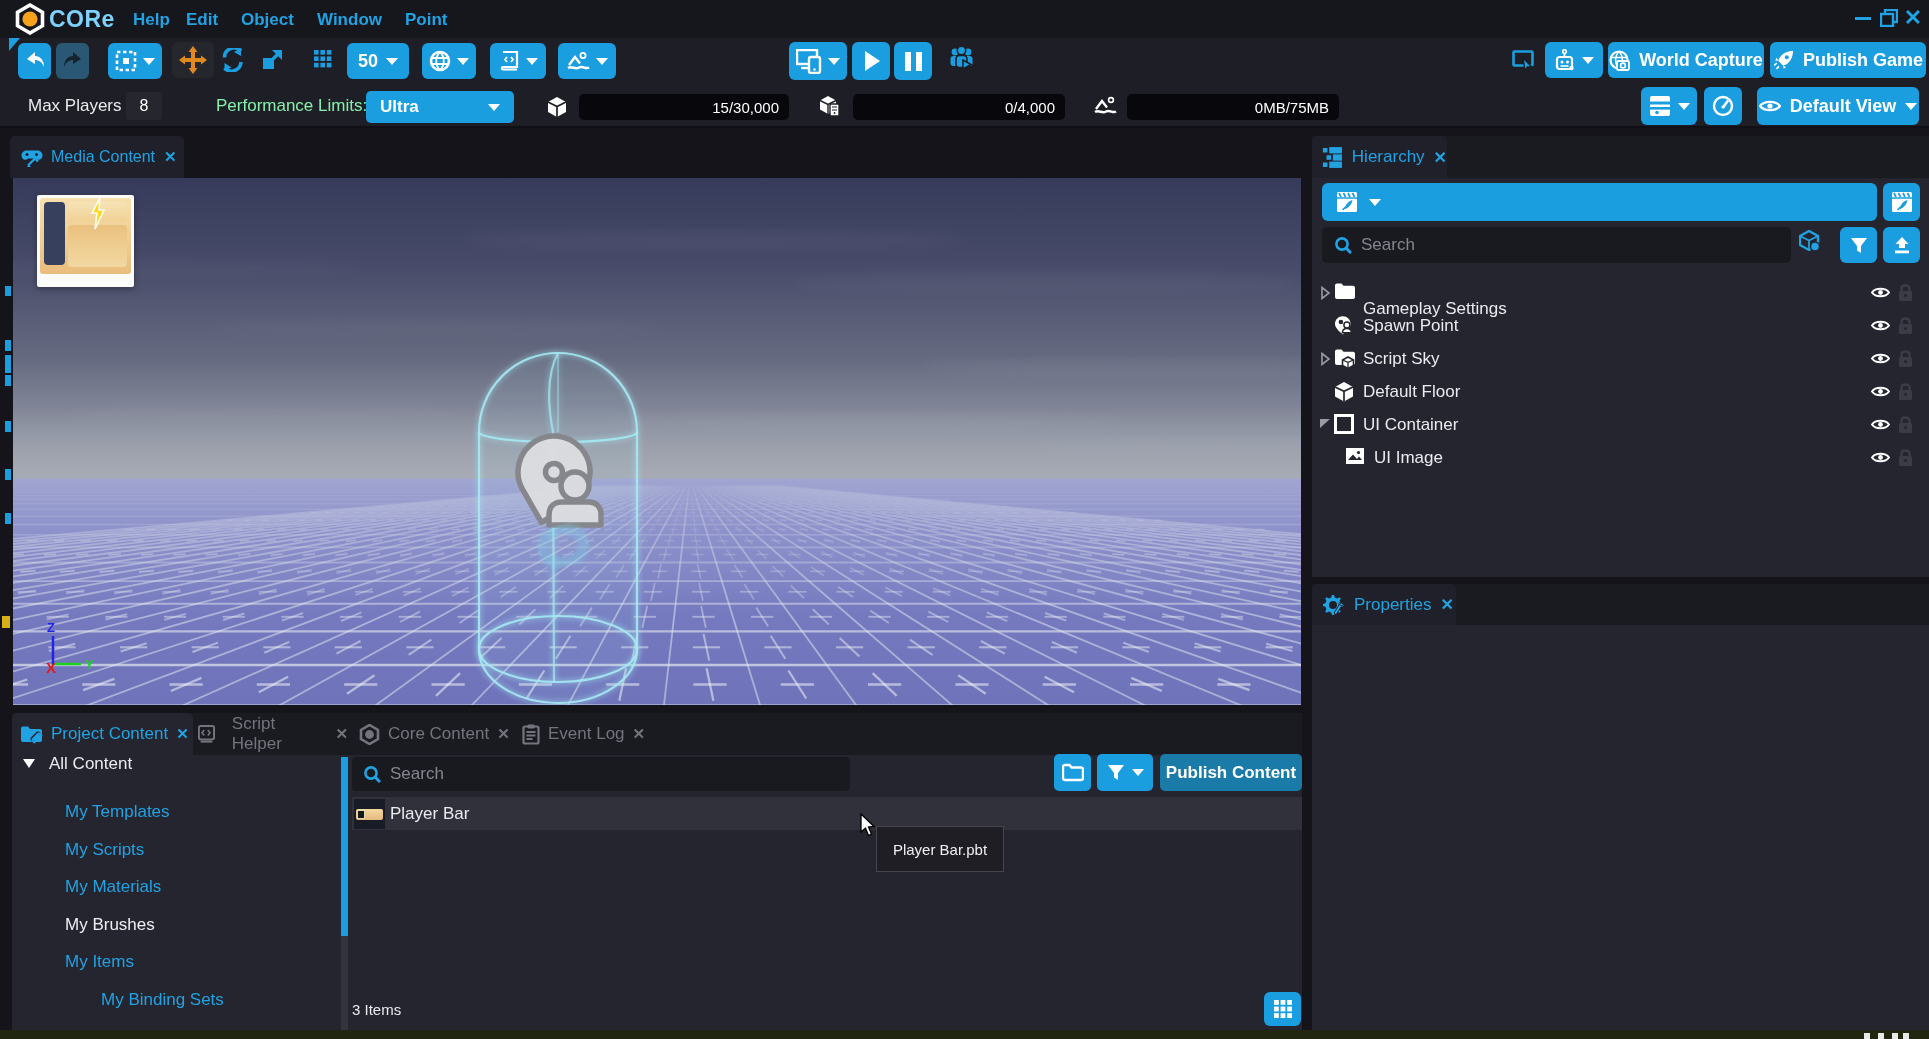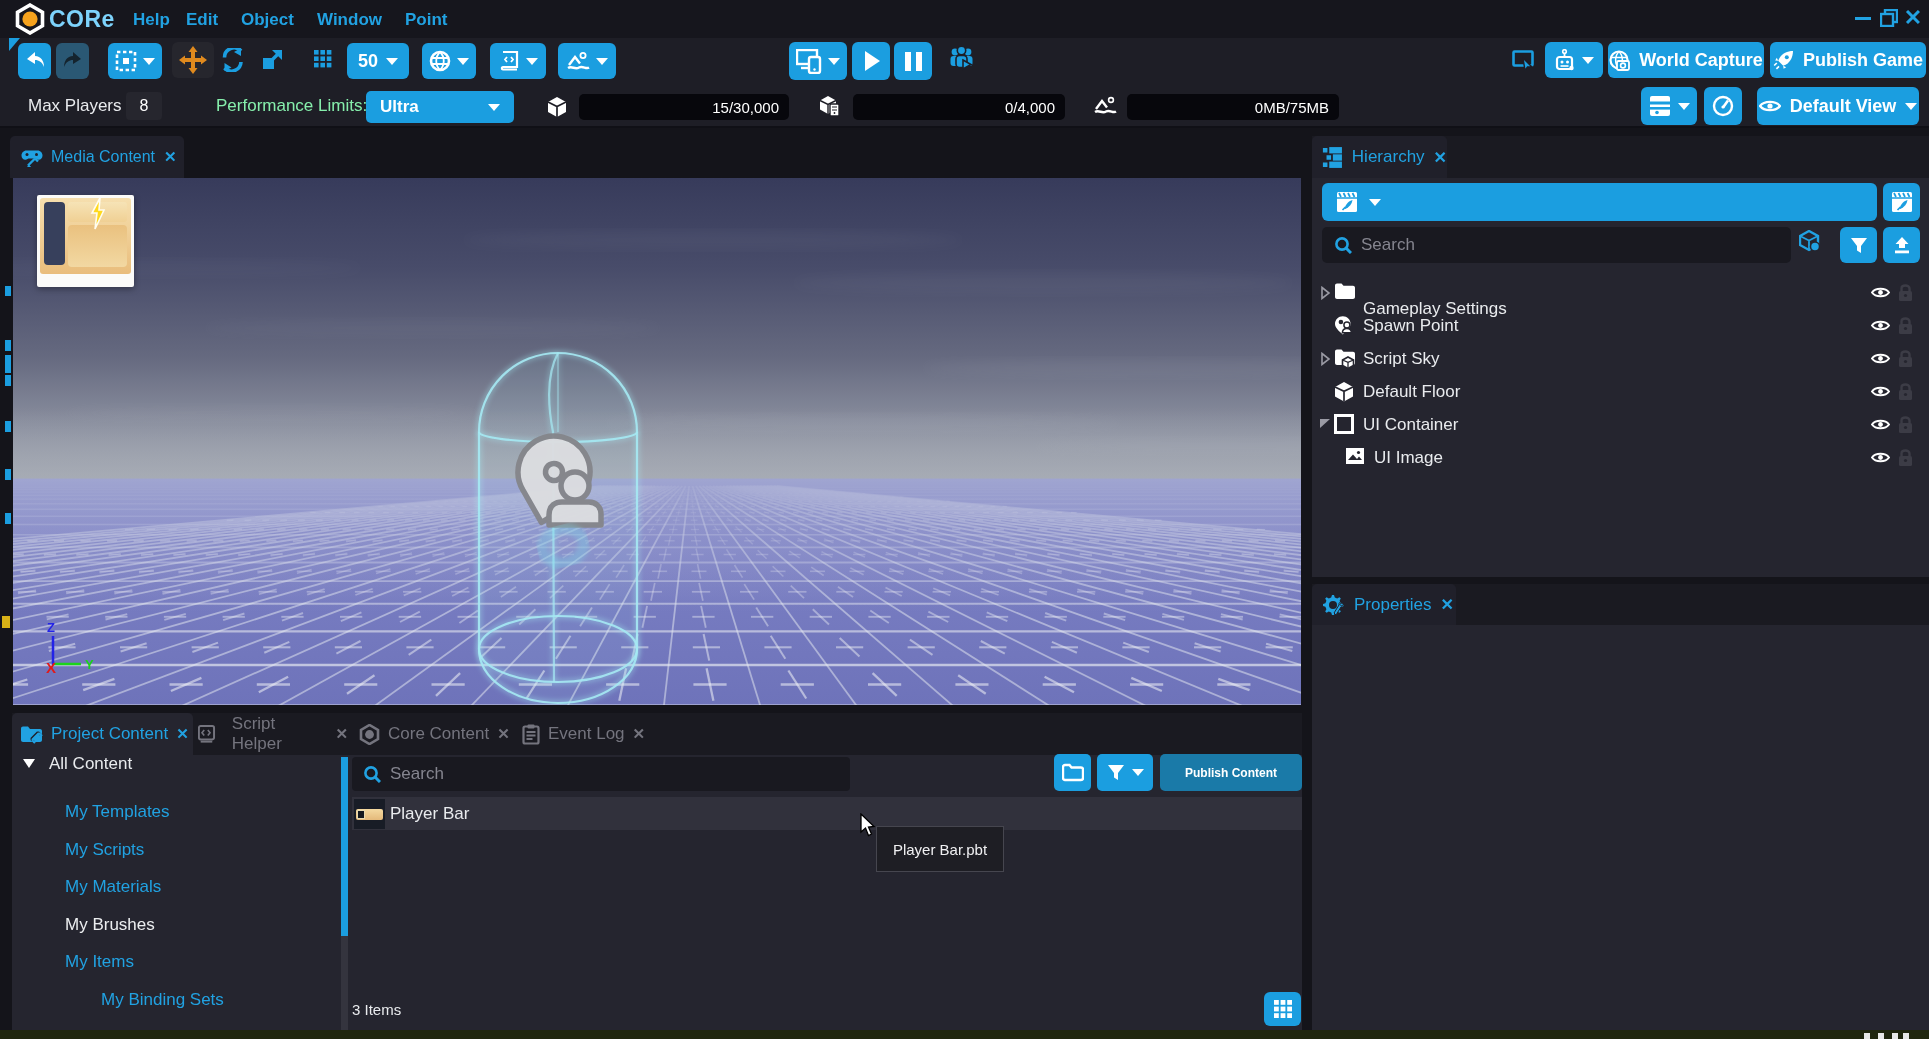--- a/index.html
+++ b/index.html
@@ -1936,21 +1936,21 @@
     <svg width="22" height="19" viewBox="0 0 22 19" style="display:block;">
       <path d="M1 4 C1 2.9 1.9 2 3 2 L7.5 2 L9.5 4.5 L19 4.5 C20.1 4.5 21 5.4 21 6.5 L21 15 C21 16.1 20.1 17 19 17 L3 17 C1.9 17 1 16.1 1 15 Z" fill="none" stroke="#fff" stroke-width="2.4"></path>
     </svg>
   </div>
 <div style="position:absolute;left:1097px;top:754px;width:56px;height:37px;background:#1b9ee0;border-radius:5px;display:flex;align-items:center;justify-content:center;gap:7px;">
     <svg width="18" height="17" viewBox="0 0 18 17" style="display:block;">
       <path d="M1 1 L17 1 L11 9 L11 16 L7 13.5 L7 9 Z" fill="#fff"></path>
     </svg>
     <span style="display:inline-block;width:0;height:0;border-left:6px solid transparent;border-right:6px solid transparent;border-top:7px solid #fff;vertical-align:middle;"></span>
   </div>
-<div style="position:absolute;left:1160px;top:754px;width:142px;height:37px;background:#1a7aa8;border-radius:5px;display:flex;align-items:center;justify-content:center;color:#fff;font-weight:700;font-size:12px;">Publish Content</div>
+<div style="position:absolute;left:1160px;top:754px;width:142px;height:37px;background:#1a7aa8;border-radius:5px;display:flex;align-items:center;justify-content:center;color:#fff;font-weight:700;font-size:17px;">Publish Content</div>
 <div style="position:absolute;left:352px;top:797px;width:950px;height:33px;background:#31313c;"></div>
 <div style="position:absolute;left:354px;top:799px;width:31px;height:30px;background:#181c26;"></div>
 <div style="position:absolute;left:356px;top:809px;width:27px;height:11px;background:linear-gradient(180deg,#f4d9a0,#e4b97a);border-radius:2px;"></div>
 <div style="position:absolute;left:357px;top:810px;width:8px;height:9px;background:#14181f;border:1px solid #e8d9b0;"></div>
 <div style="position:absolute;left:390px;top:803px;width:200px;height:22px;color:#e9ebee;font-size:17px;line-height:22px;">Player Bar</div>
 <div style="position:absolute;left:352px;top:1000px;width:120px;height:20px;color:#e9ebee;font-size:15px;line-height:20px;">3 Items</div>
 <div style="position:absolute;left:1264px;top:992px;width:37px;height:34px;background:#1b9ee0;border-radius:6px;display:flex;align-items:center;justify-content:center;">
     <svg width="20" height="20" viewBox="0 0 20 20" style="display:block;">
       <rect x="1.0" y="1.0" width="4.8" height="4.8" fill="#fff"></rect>
       <rect x="7.6" y="1.0" width="4.8" height="4.8" fill="#fff"></rect>

